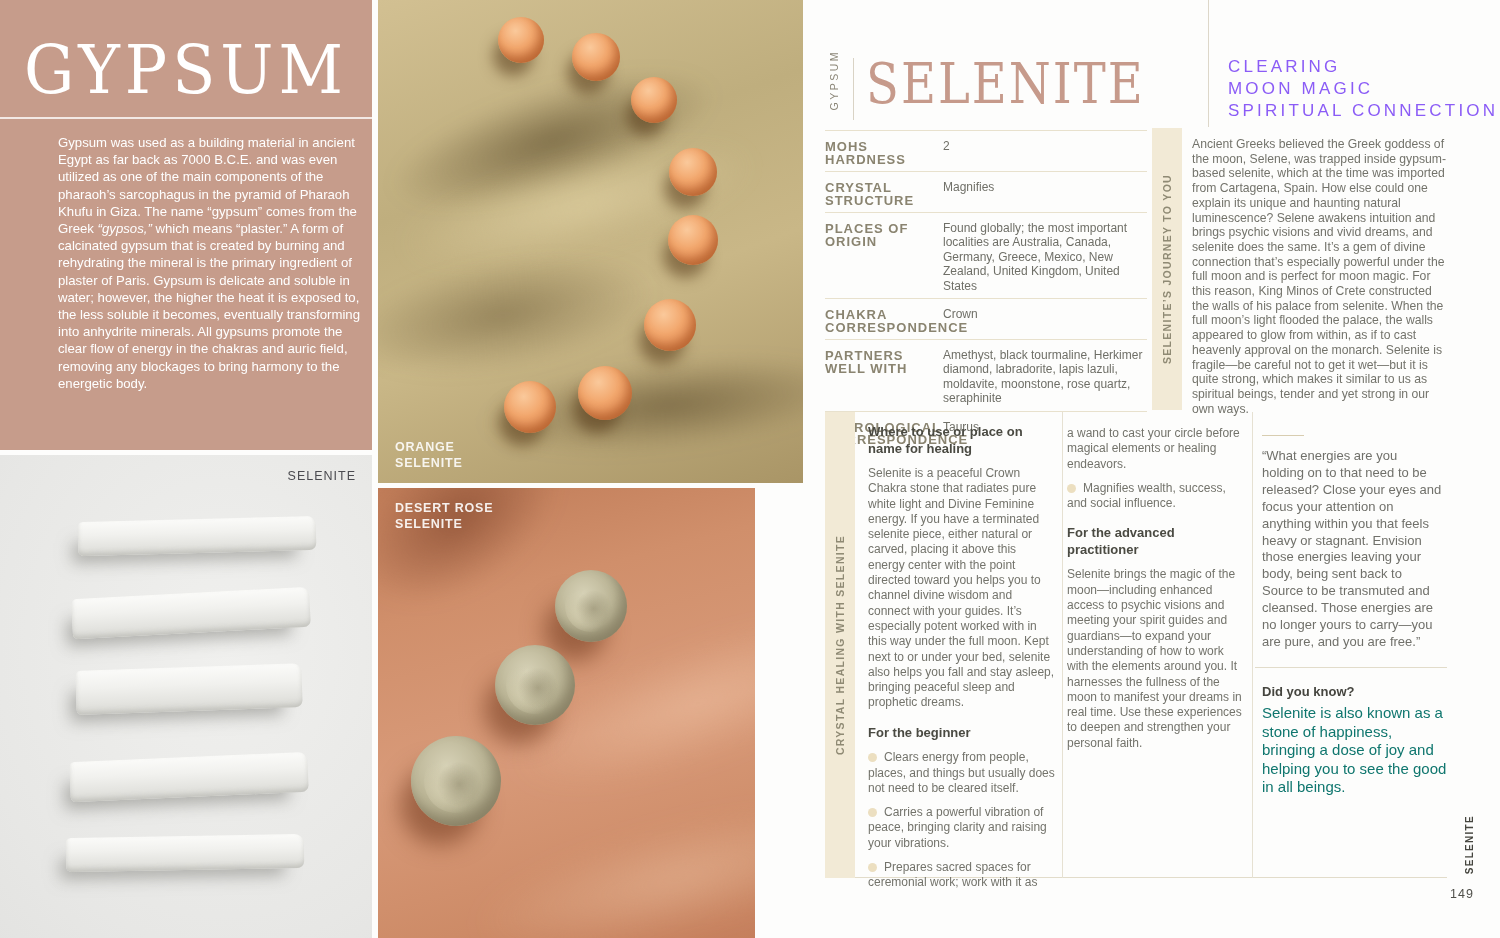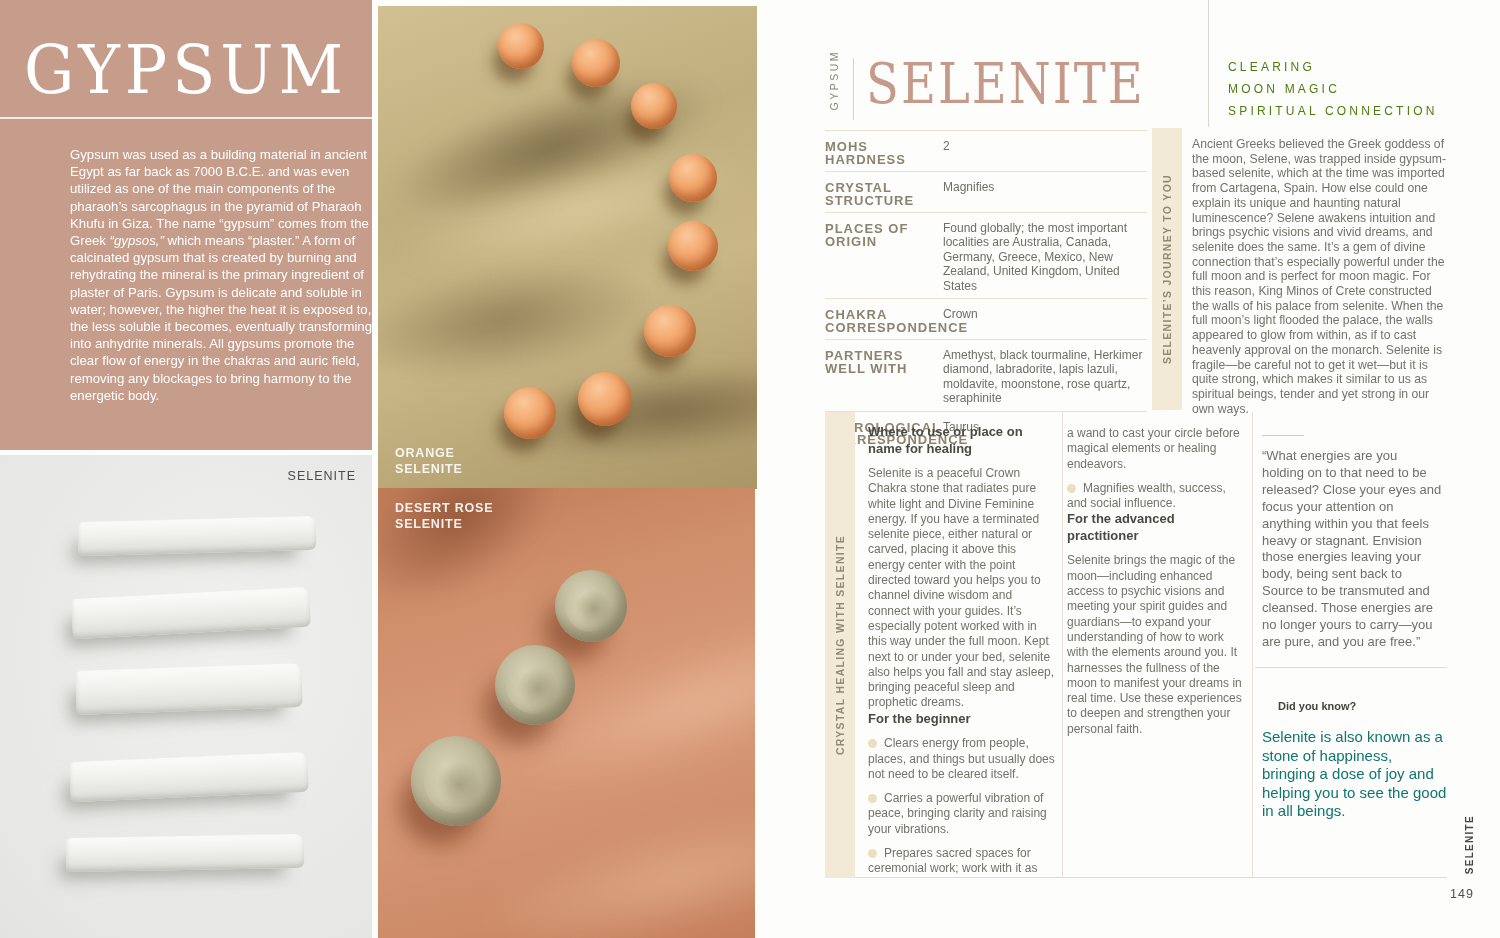--- a/index.html
+++ b/index.html
@@ -5,21 +5,21 @@
   html,body{margin:0;padding:0;background:#ffffff;}
   #spread{position:relative;width:1500px;height:938px;background:#fdfdfc;overflow:hidden;
           font-family:"Liberation Sans",sans-serif;-webkit-font-smoothing:antialiased;}
 
   
   .gypsum-block{position:absolute;left:0;top:0;width:372px;height:450px;background:#c69c8b;}
   .gypsum-title{position:absolute;left:0;top:30px;width:372px;margin:0;text-align:center;
                 font-family:"DejaVu Serif",serif;font-weight:normal;color:#ffffff;
                 font-size:63px;letter-spacing:5px;transform:scaleY(1.08);transform-origin:center top;}
   .gypsum-rule{position:absolute;left:0;top:117px;width:372px;height:2px;background:rgba(255,255,255,0.78);}
-  .gypsum-intro{position:absolute;left:58px;top:134px;width:302px;margin:12px;color:#ffffff;
+  .gypsum-intro{position:absolute;left:58px;top:134px;width:302px;margin:0;color:#ffffff;
                 font-size:13.2px;line-height:17.2px;}
   .gypsum-intro em{font-style:italic;}
 
   
   .photo{position:absolute;margin:0;overflow:hidden;}
   .caption{position:absolute;text-transform:uppercase;letter-spacing:1px;font-size:12.5px;line-height:16px;}
 
   
   .photo-slabs{left:0;top:455px;width:372px;height:483px;
                background:radial-gradient(ellipse 420px 500px at 60% 40%, #f0f0ee 0%, #e7e7e5 60%, #dfdfdd 100%);}
@@ -27,21 +27,21 @@
   .slab{position:absolute;border-radius:5px 9px 7px 5px;
         background:linear-gradient(180deg,#fbfbf9 0%,#f1f1ee 40%,#e4e4e0 75%,#d7d7d2 100%);
         box-shadow:-13px 14px 16px -7px rgba(125,125,120,0.55), inset 0 -3px 4px rgba(160,160,155,0.35);}
   .slab1{left:78px;top:64px;width:238px;height:34px;transform:rotate(-1.5deg);}
   .slab2{left:72px;top:138px;width:238px;height:40px;transform:rotate(-3deg);}
   .slab3{left:76px;top:212px;width:226px;height:44px;transform:rotate(-2deg);}
   .slab4{left:70px;top:302px;width:238px;height:40px;transform:rotate(-2.5deg);}
   .slab5{left:66px;top:381px;width:238px;height:34px;transform:rotate(-1deg);}
 
   
-  .photo-sand{left:378px;top:6px;width:379px;height:483px;
+  .photo-sand{left:378px;top:0;width:425px;height:483px;
               background:linear-gradient(160deg,#d2c092 0%,#bfae7e 35%,#c9b787 60%,#a99566 100%);}
   .band{position:absolute;filter:blur(9px);border-radius:50%;}
   .sand-b1{left:-60px;top:70px;width:470px;height:140px;transform:rotate(-17deg);
            background:radial-gradient(closest-side,rgba(74,58,28,0.55),rgba(74,58,28,0) 72%);}
   .sand-b2{left:-90px;top:240px;width:430px;height:150px;transform:rotate(-10deg);
            background:radial-gradient(closest-side,rgba(88,71,38,0.45),rgba(88,71,38,0) 72%);}
   .sand-b3{left:30px;top:345px;width:520px;height:120px;transform:rotate(-6deg);
            background:radial-gradient(closest-side,rgba(70,54,26,0.5),rgba(70,54,26,0) 72%);}
   .sand-light{left:-40px;top:150px;width:480px;height:110px;transform:rotate(-14deg);filter:blur(12px);
            background:radial-gradient(closest-side,rgba(236,222,176,0.55),rgba(236,222,176,0) 75%);position:absolute;}
@@ -83,21 +83,21 @@
 
   
   .vtext{writing-mode:vertical-rl;transform:rotate(180deg);white-space:nowrap;}
 
   .rp-family{position:absolute;left:824px;top:46px;height:68px;width:20px;display:flex;align-items:center;justify-content:center;
              color:#8b8677;font-size:10.5px;letter-spacing:2.5px;}
   .rp-family-line{position:absolute;left:853px;top:58px;width:1px;height:62px;background:#d9d3c5;}
   .rp-title{position:absolute;left:866px;top:50px;margin:0;font-family:"DejaVu Serif",serif;font-weight:normal;
             color:#c69a8b;font-size:48px;letter-spacing:2px;transform:scaleY(1.18);transform-origin:left top;}
   .rp-head-divider{position:absolute;left:1208px;top:0;width:1px;height:127px;background:#ddd7c9;}
-  .rp-keywords{position:absolute;left:1228px;top:56px;color:#4d7c0f;font-size:12px;letter-spacing:3.2px;line-height:22px;}
+  .rp-keywords{position:absolute;left:1228px;top:56px;color:#8b5cf6;font-size:17px;letter-spacing:3.2px;line-height:22px;}
 
   
   .attr-table{position:absolute;left:825px;top:130px;width:322px;}
   .attr-row{display:flex;border-top:1px solid #e8e1cd;padding:8px 0 5px 0;}
   .attr-row.last{}
   .attr-label{width:118px;padding-right:6px;box-sizing:border-box;color:#8a8470;font-size:13px;font-weight:bold;
               letter-spacing:1px;line-height:12.5px;padding-top:2px;text-transform:uppercase;}
   .attr-value{flex:1;color:#6f6f67;font-size:12px;line-height:14.4px;}
   .r1{min-height:30px;box-sizing:border-box;}
   .r2{min-height:26px;box-sizing:border-box;}
@@ -119,30 +119,30 @@
                  display:flex;align-items:center;justify-content:center;}
   .hcol{position:absolute;top:12px;}
   .col1{left:43px;width:188px;}
   .col2{left:242px;width:180px;}
   .col3{left:437px;width:180px;}
   .vdiv{position:absolute;top:0;width:1px;height:466px;background:#e6e1d2;}
   .vdiv1{left:237px;}
   .vdiv2{left:427px;}
   .hcol h3{margin:0;color:#4a4a42;font-size:13px;line-height:16.5px;font-weight:bold;}
   .hcol p{margin:9px 0 0 0;color:#73736b;font-size:12px;line-height:15.3px;}
-  .hcol h3.sub{}
+  .hcol h3.sub{margin-top:14px;}
   .bullet .dot{display:inline-block;width:9px;height:9px;border-radius:50%;background:#ecdfc0;
                margin-right:7px;vertical-align:-1px;}
   .msg-heading{margin:4px 0 0 0;color:#8f8a74;font-size:12.2px;font-weight:bold;letter-spacing:0.8px;line-height:16px;
                text-transform:uppercase;}
   .msg-rule{width:42px;height:1px;background:#d8cdb0;margin-top:11px;}
   .msg-text{margin-top:12px !important;color:#70706a !important;font-size:13px !important;line-height:16.9px !important;}
   .col3-hrule{position:absolute;left:430px;right:0;top:255px;height:1px;background:#e2dcca;}
   .dyk{position:absolute;left:437px;top:272px;width:186px;}
-  .dyk h3{margin:16px;color:#45453f;font-size:11px;font-weight:bold;}
+  .dyk h3{margin:0;color:#45453f;font-size:13px;font-weight:bold;}
   .dyk p{margin:5px 0 0 0;color:#0f766e;font-size:15px;line-height:18.6px;}
 
   
   .edge-label{position:absolute;left:1460px;top:810px;height:70px;width:18px;display:flex;align-items:center;justify-content:center;
               color:#46463f;font-size:10px;font-weight:bold;letter-spacing:1.3px;}
   .page-number{position:absolute;left:1450px;top:887px;color:#50504a;font-size:12.5px;letter-spacing:1px;}
 </style>
 </head>
 <body>
 

